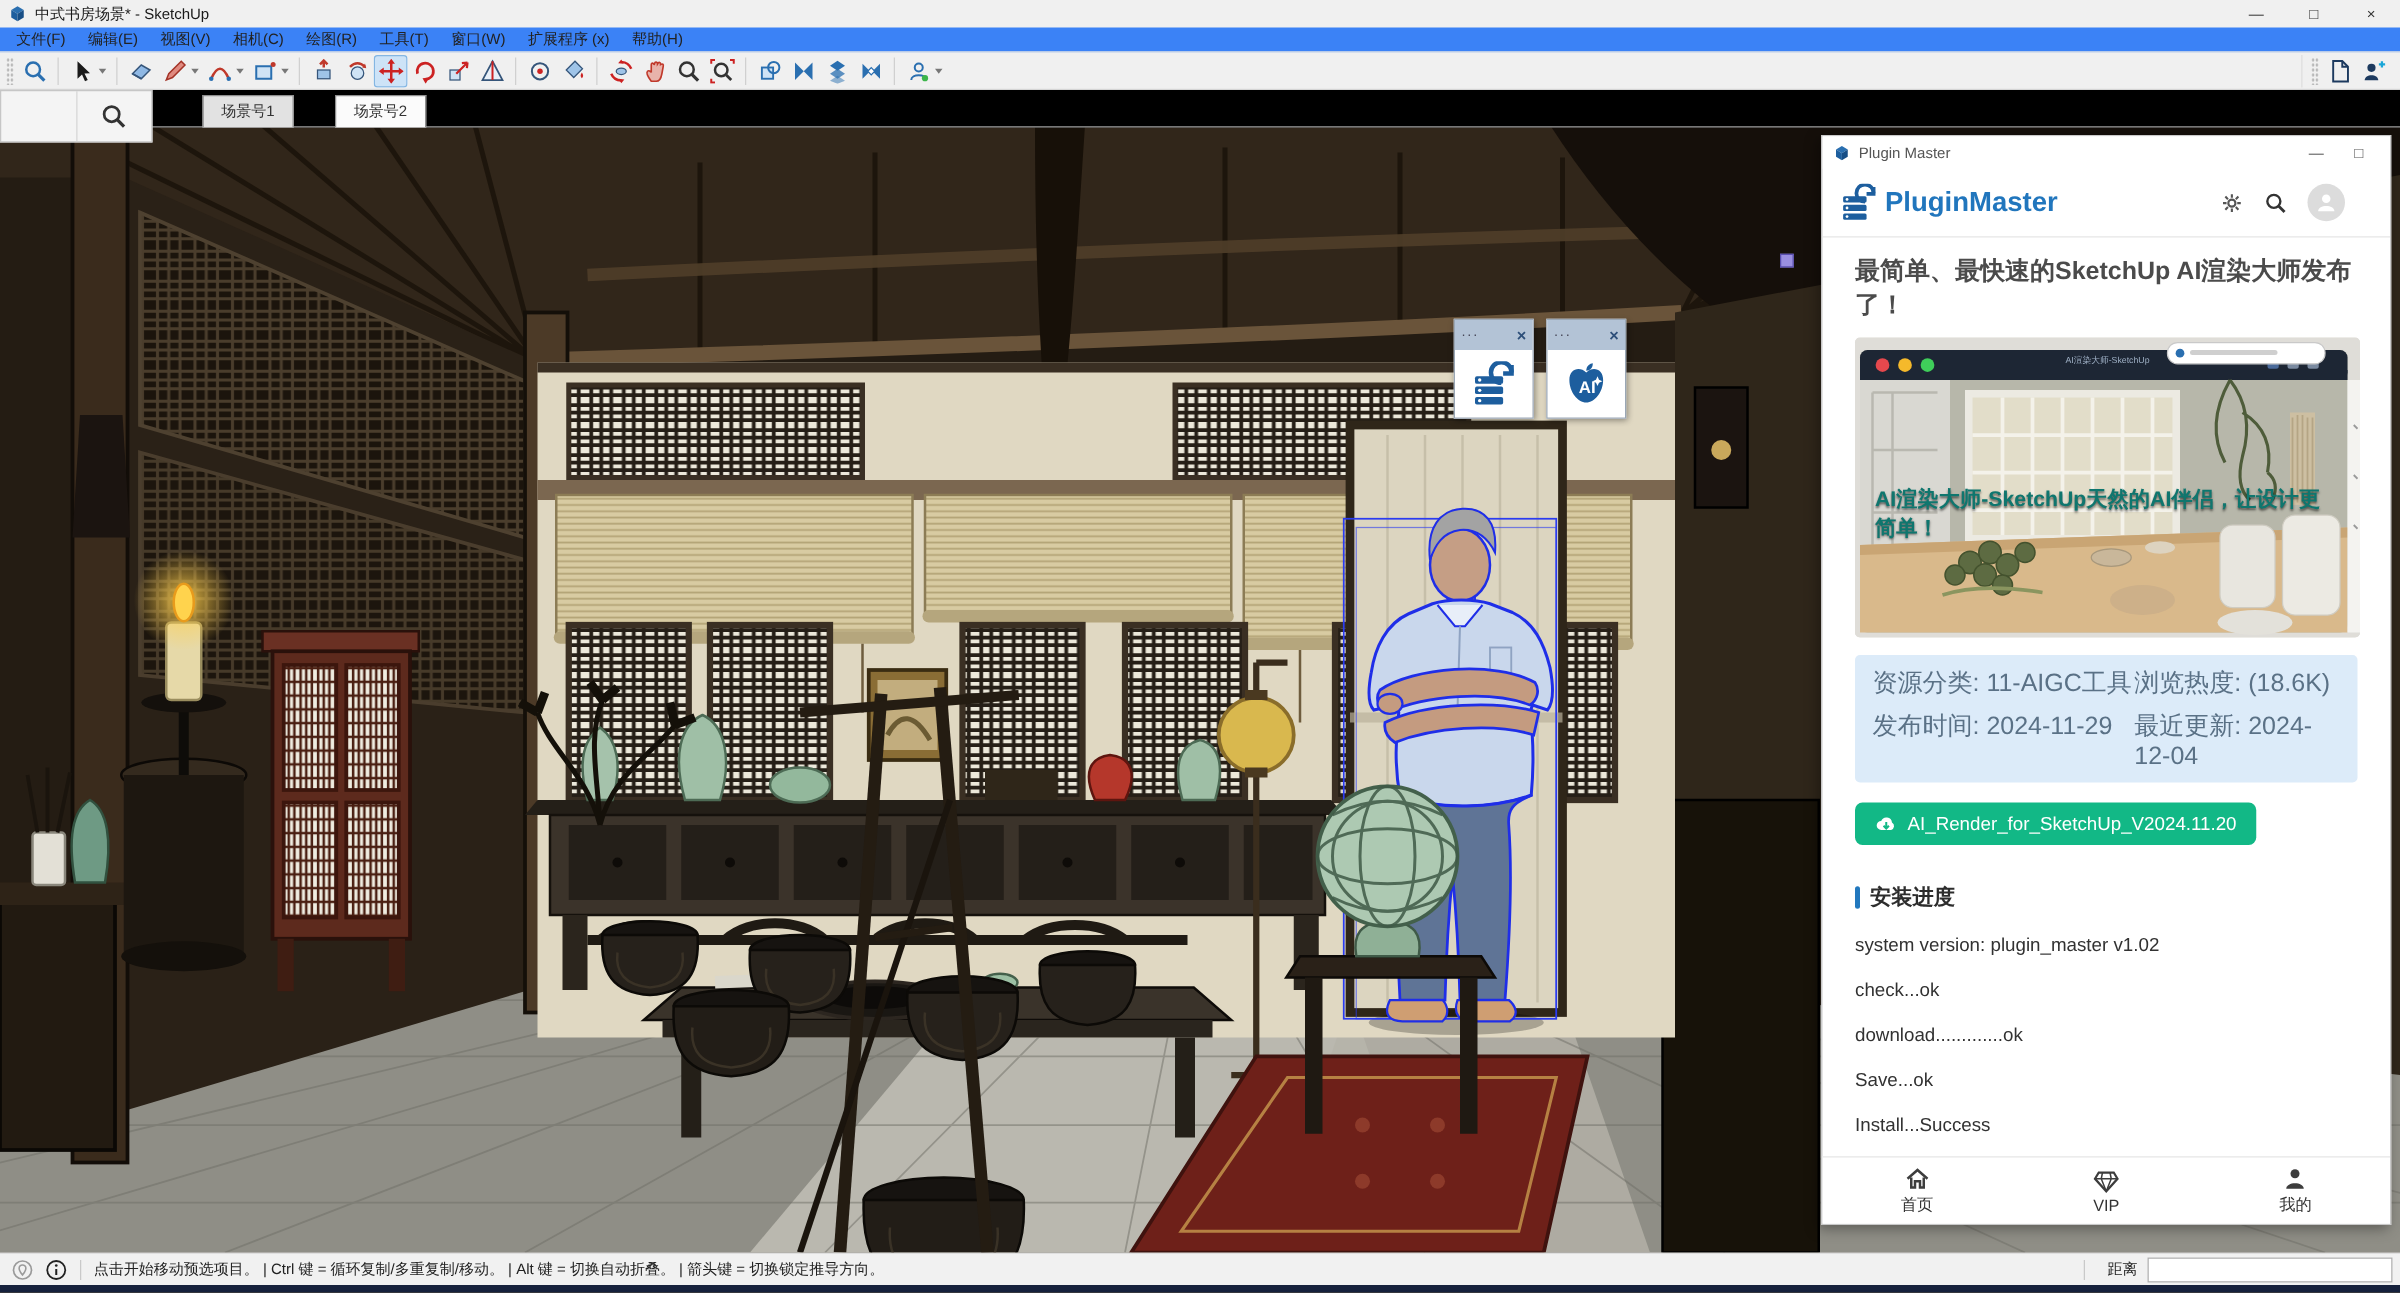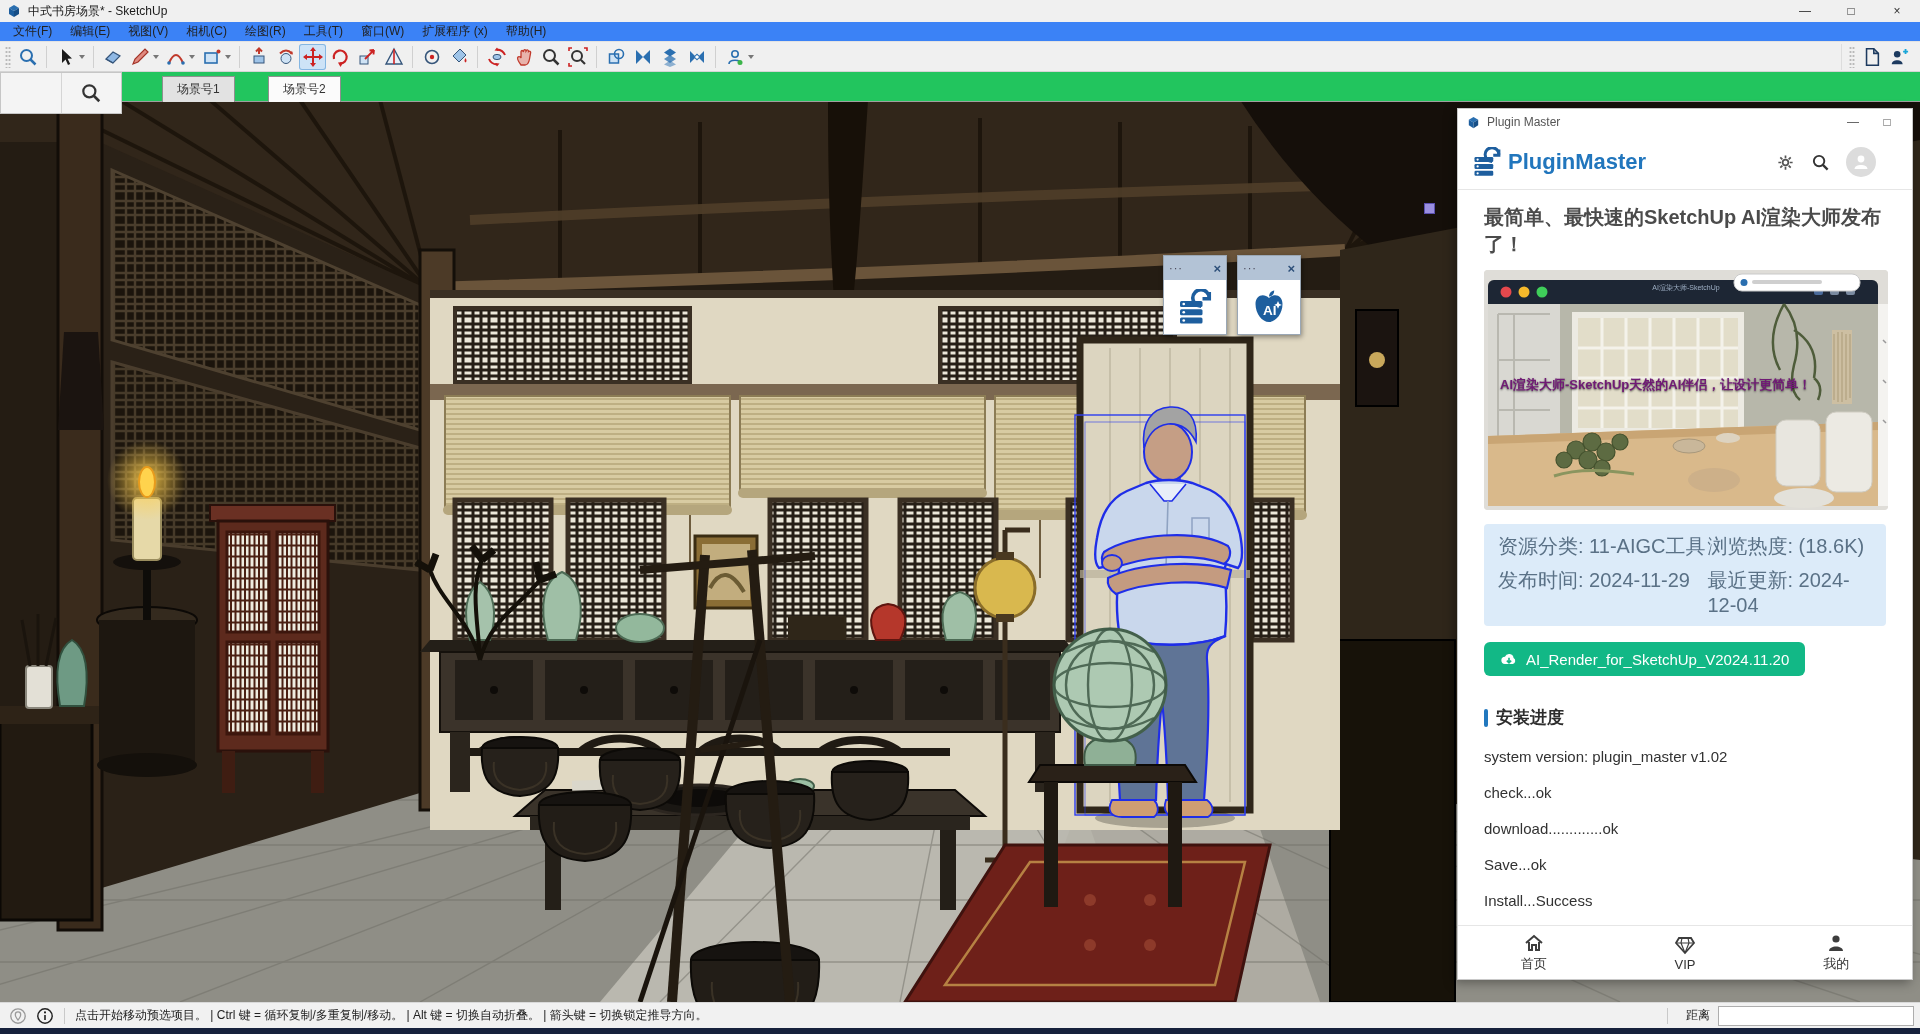--- a/index.html
+++ b/index.html
@@ -28,21 +28,21 @@
   .tbtn { width:27px; height:26px; display:flex; align-items:center; justify-content:center; border-radius:3px; }
   .tbtn.active { background:#cde3f7; box-shadow:0 0 0 1px #84b6e2 inset; }
   .tdrop { width:0; height:0; border-left:3.5px solid transparent; border-right:3.5px solid transparent;
     border-top:4px solid #777; margin:0 3px 0 0; }
   .tsep { width:1px; height:22px; background:#d0d0d0; margin:0 5px; }
   .toolbar-right { position:absolute; right:8px; top:2px; height:26px; display:flex; align-items:center;
     border-left:1px solid #ddd; padding-left:4px; }
 
   
   .viewport { position:absolute; top:72px; left:0; width:1920px; height:930px; background:#241c13; overflow:hidden; }
-  .tabstrip { position:absolute; top:0; left:0; right:0; height:30px; background:#22c55e;
+  .tabstrip { position:absolute; top:0; left:0; right:0; height:30px; background:#000000;
     border-bottom:1px solid #9f9f9f; z-index:3; }
   .scene-tab { position:absolute; top:4px; height:26px; padding:0 14px; font-size:12px; color:#333;
     display:flex; align-items:center; border:1px solid #8f8f8f; border-bottom:none; background:#e2e2e2; }
   .scene-tab.active { background:#fbfbfb; }
   .search-float { position:absolute; top:0; left:0; width:122px; height:42px; background:#f4f4f4;
     border:1px solid #c6c6c6; z-index:4; display:flex; }
   .search-float .cell { flex:1; display:flex; align-items:center; justify-content:center; }
   .search-float .cell + .cell { border-left:1px solid #d5d5d5; }
   svg.scene { position:absolute; top:28px; left:0; z-index:1; }
 
@@ -68,22 +68,22 @@
   .hicon { margin-left:16px; display:flex; align-items:center; }
   .avatar { width:30px; height:30px; border-radius:50%; background:#dcdcdc; display:flex;
     align-items:center; justify-content:center; }
   .burger { width:16px; margin-left:14px; margin-right:-8px; }
   .burger div { height:2px; background:#666; margin:3px 0; }
   .panel-divider { height:1px; background:#e6e6e6; }
   .panel-body { padding:14px 26px 0 26px; }
   .headline { font-size:20px; font-weight:bold; color:#4b4b4b; line-height:1.35; }
   .preview { position:relative; width:404px; height:240px; margin-top:12px; border-radius:4px;
     overflow:hidden; background:#dfddd8; }
-  .preview-caption { position:absolute; left:16px; top:106px; width:372px; font-size:13px;
-    font-weight:bold; color:#701a75; text-shadow:0 1px 2px rgba(0,0,0,.6); z-index:2; }
+  .preview-caption { position:absolute; left:16px; top:118px; width:372px; font-size:17px;
+    font-weight:bold; color:#0f766e; text-shadow:0 1px 2px rgba(0,0,0,.6); z-index:2; }
   .preview-title { position:absolute; top:13px; left:0; width:100%; text-align:center; font-size:7px;
     color:#9fb0c5; z-index:2; }
   .meta-box { margin-top:14px; background:#dcebf9; border-radius:4px; padding:9px 14px;
     display:grid; grid-template-columns:56% 44%; row-gap:7px; font-size:20px; color:#5a7186; }
   .dl-btn { margin-top:16px; display:inline-flex; align-items:center; gap:8px; background:#12b886;
     color:#fff; font-size:15px; padding:8px 16px; border-radius:6px; border:none; }
   .section-head { margin-top:30px; display:flex; align-items:center; gap:8px; }
   .section-bar { width:4px; height:18px; background:#2278be; border-radius:2px; }
   .section-title { font-size:17px; font-weight:bold; color:#2d2d2d; }
   .plog { margin-top:12px; font-size:15px; color:#323232; }

